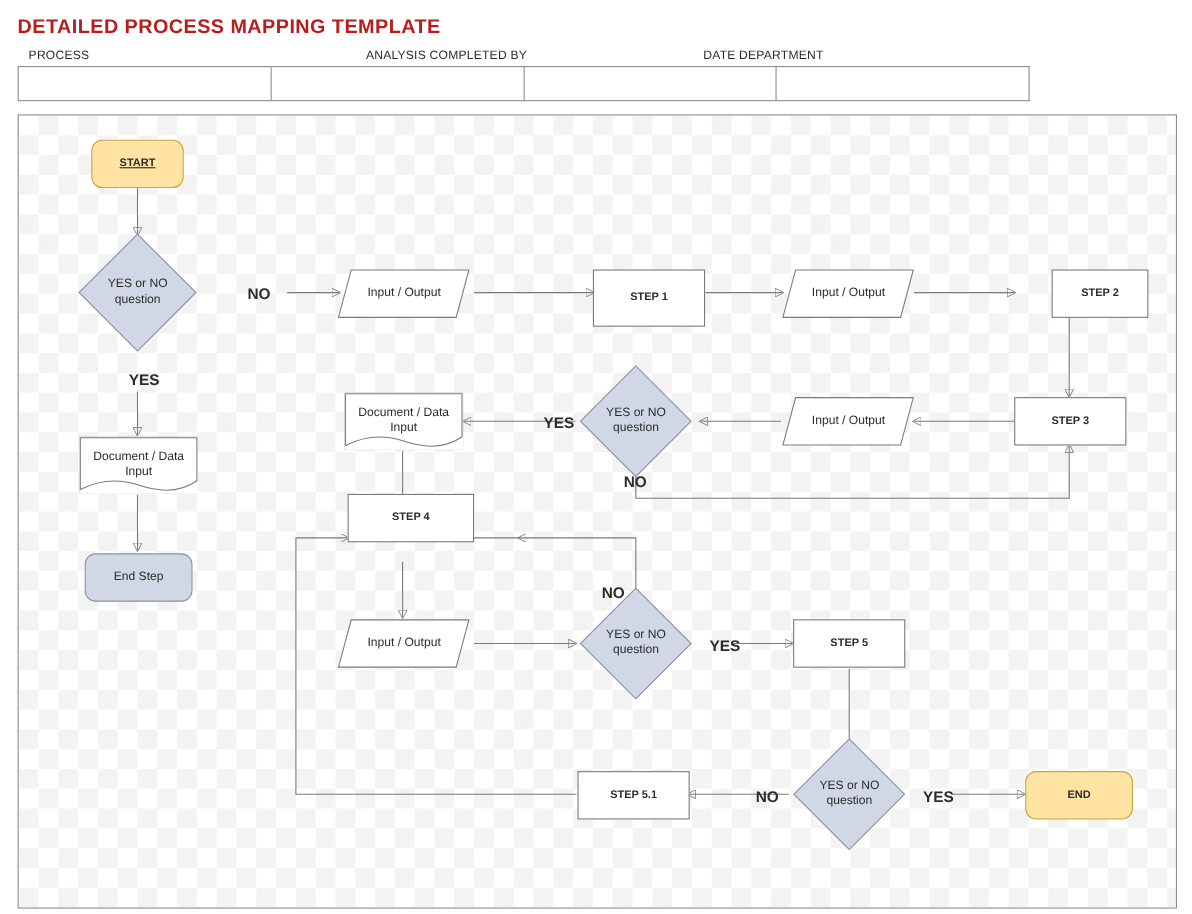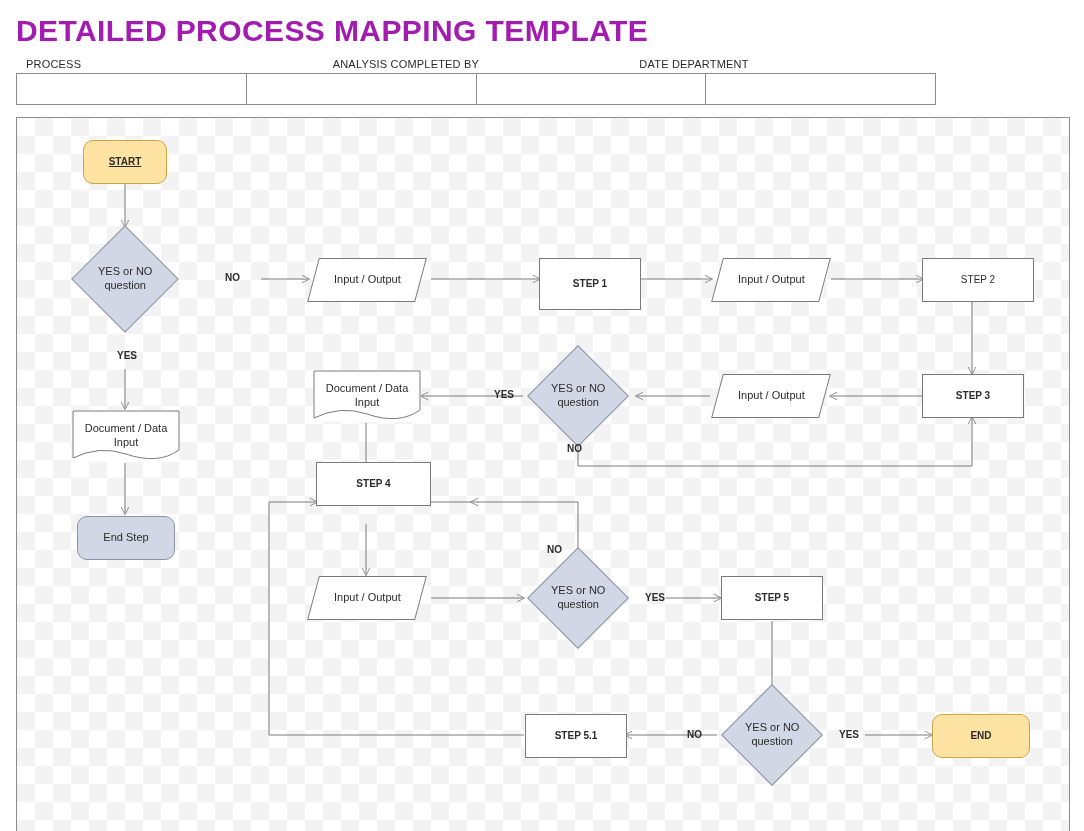--- a/index.html
+++ b/index.html
@@ -1,17 +1,17 @@
 <!DOCTYPE html>
 <html><head>
 <meta charset="utf-8">
 <style>
   html,body{margin:0;padding:0;background:#fff;font-family:"Segoe UI",Arial,sans-serif;color:#2b2b2b;}
   .page{width:1084px;box-sizing:border-box;padding:10px 16px;}
-  h1{color:#a21caf;font-size:30px;font-weight:800;letter-spacing:.4px;margin:4px 0 8px;}
+  h1{color:#b91c1c;font-size:18px;font-weight:800;letter-spacing:.4px;margin:4px 0 8px;}
   .hdr-row{display:flex;width:920px;}
   .hdr-row .cell{flex:1;}
   .hdr-labels{font-size:11px;font-weight:400;color:#2b2b2b;letter-spacing:.2px;}
   .hdr-labels .cell{padding:2px 10px 3px;}
   .hdr-inputs .cell{border:1px solid #8c8c8c;height:30px;}
   .hdr-inputs .cell+.cell{border-left:none;}
   .canvas{
     position:relative;width:1052px;height:720px;margin-top:12px;
     border:1px solid #8c8c8c;
     background:
@@ -28,21 +28,21 @@
   .rect{border:1px solid #7a7a7a;}
   .rounded{border:1px solid #c9a642;border-radius:10px;background:#ffe3a2;font-weight:700;font-size:10px;}
   .end-rect{border:1px solid #8d93a4;border-radius:10px;background:#d1d7e4;}
   .para{border:1px solid #7a7a7a;transform:skewX(-15deg);}
   .para span{transform:skewX(15deg);}
   .diamond{border:1px solid #8d93a4;background:#d1d7e4;transform:rotate(45deg);}
   .diamond span{transform:rotate(-45deg);}
   .doc{border:none;filter:drop-shadow(0 0 0 #7a7a7a);}
   svg.docshape{position:absolute;top:0;left:0;width:100%;height:100%;}
   .doc .doclabel{position:relative;z-index:1;text-align:center;}
-  .label{position:absolute;font-size:10px;font-weight:700;color:#2b2b2b;}
+  .label{position:absolute;font-size:14px;font-weight:700;color:#2b2b2b;}
   svg.arrows{position:absolute;top:0;left:0;width:100%;height:100%;pointer-events:none;}
   svg.arrows line, svg.arrows path{stroke:#7a7a7a;stroke-width:1;fill:none;}
 </style>
 </head>
 <body>
 
 <div class="page">
   <h1>DETAILED PROCESS MAPPING TEMPLATE</h1>
 
   <div class="hdr-row hdr-labels">
@@ -125,21 +125,21 @@
     </div>
 
     <div class="shape rect" style="left:522px;top:140px;width:102px;height:52px;font-weight:600;font-size:10px">
       <span>STEP 1</span>
     </div>
 
     <div class="shape para" style="left:700px;top:140px;width:108px;height:44px;">
       <span>Input / Output</span>
     </div>
 
-    <div class="shape rect" style="left:905px;top:140px;width:112px;height:44px;font-weight:400;font-size:10px">
+    <div class="shape rect" style="left:939px;top:140px;width:88px;height:44px;font-weight:700;font-size:10px">
       <span>STEP 2</span>
     </div>
 
     <div class="shape rect" style="left:905px;top:256px;width:102px;height:44px;font-weight:600;font-size:10px">
       <span>STEP 3</span>
     </div>
 
     <div class="shape para" style="left:700px;top:256px;width:108px;height:44px;">
       <span>Input / Output</span>
     </div>

